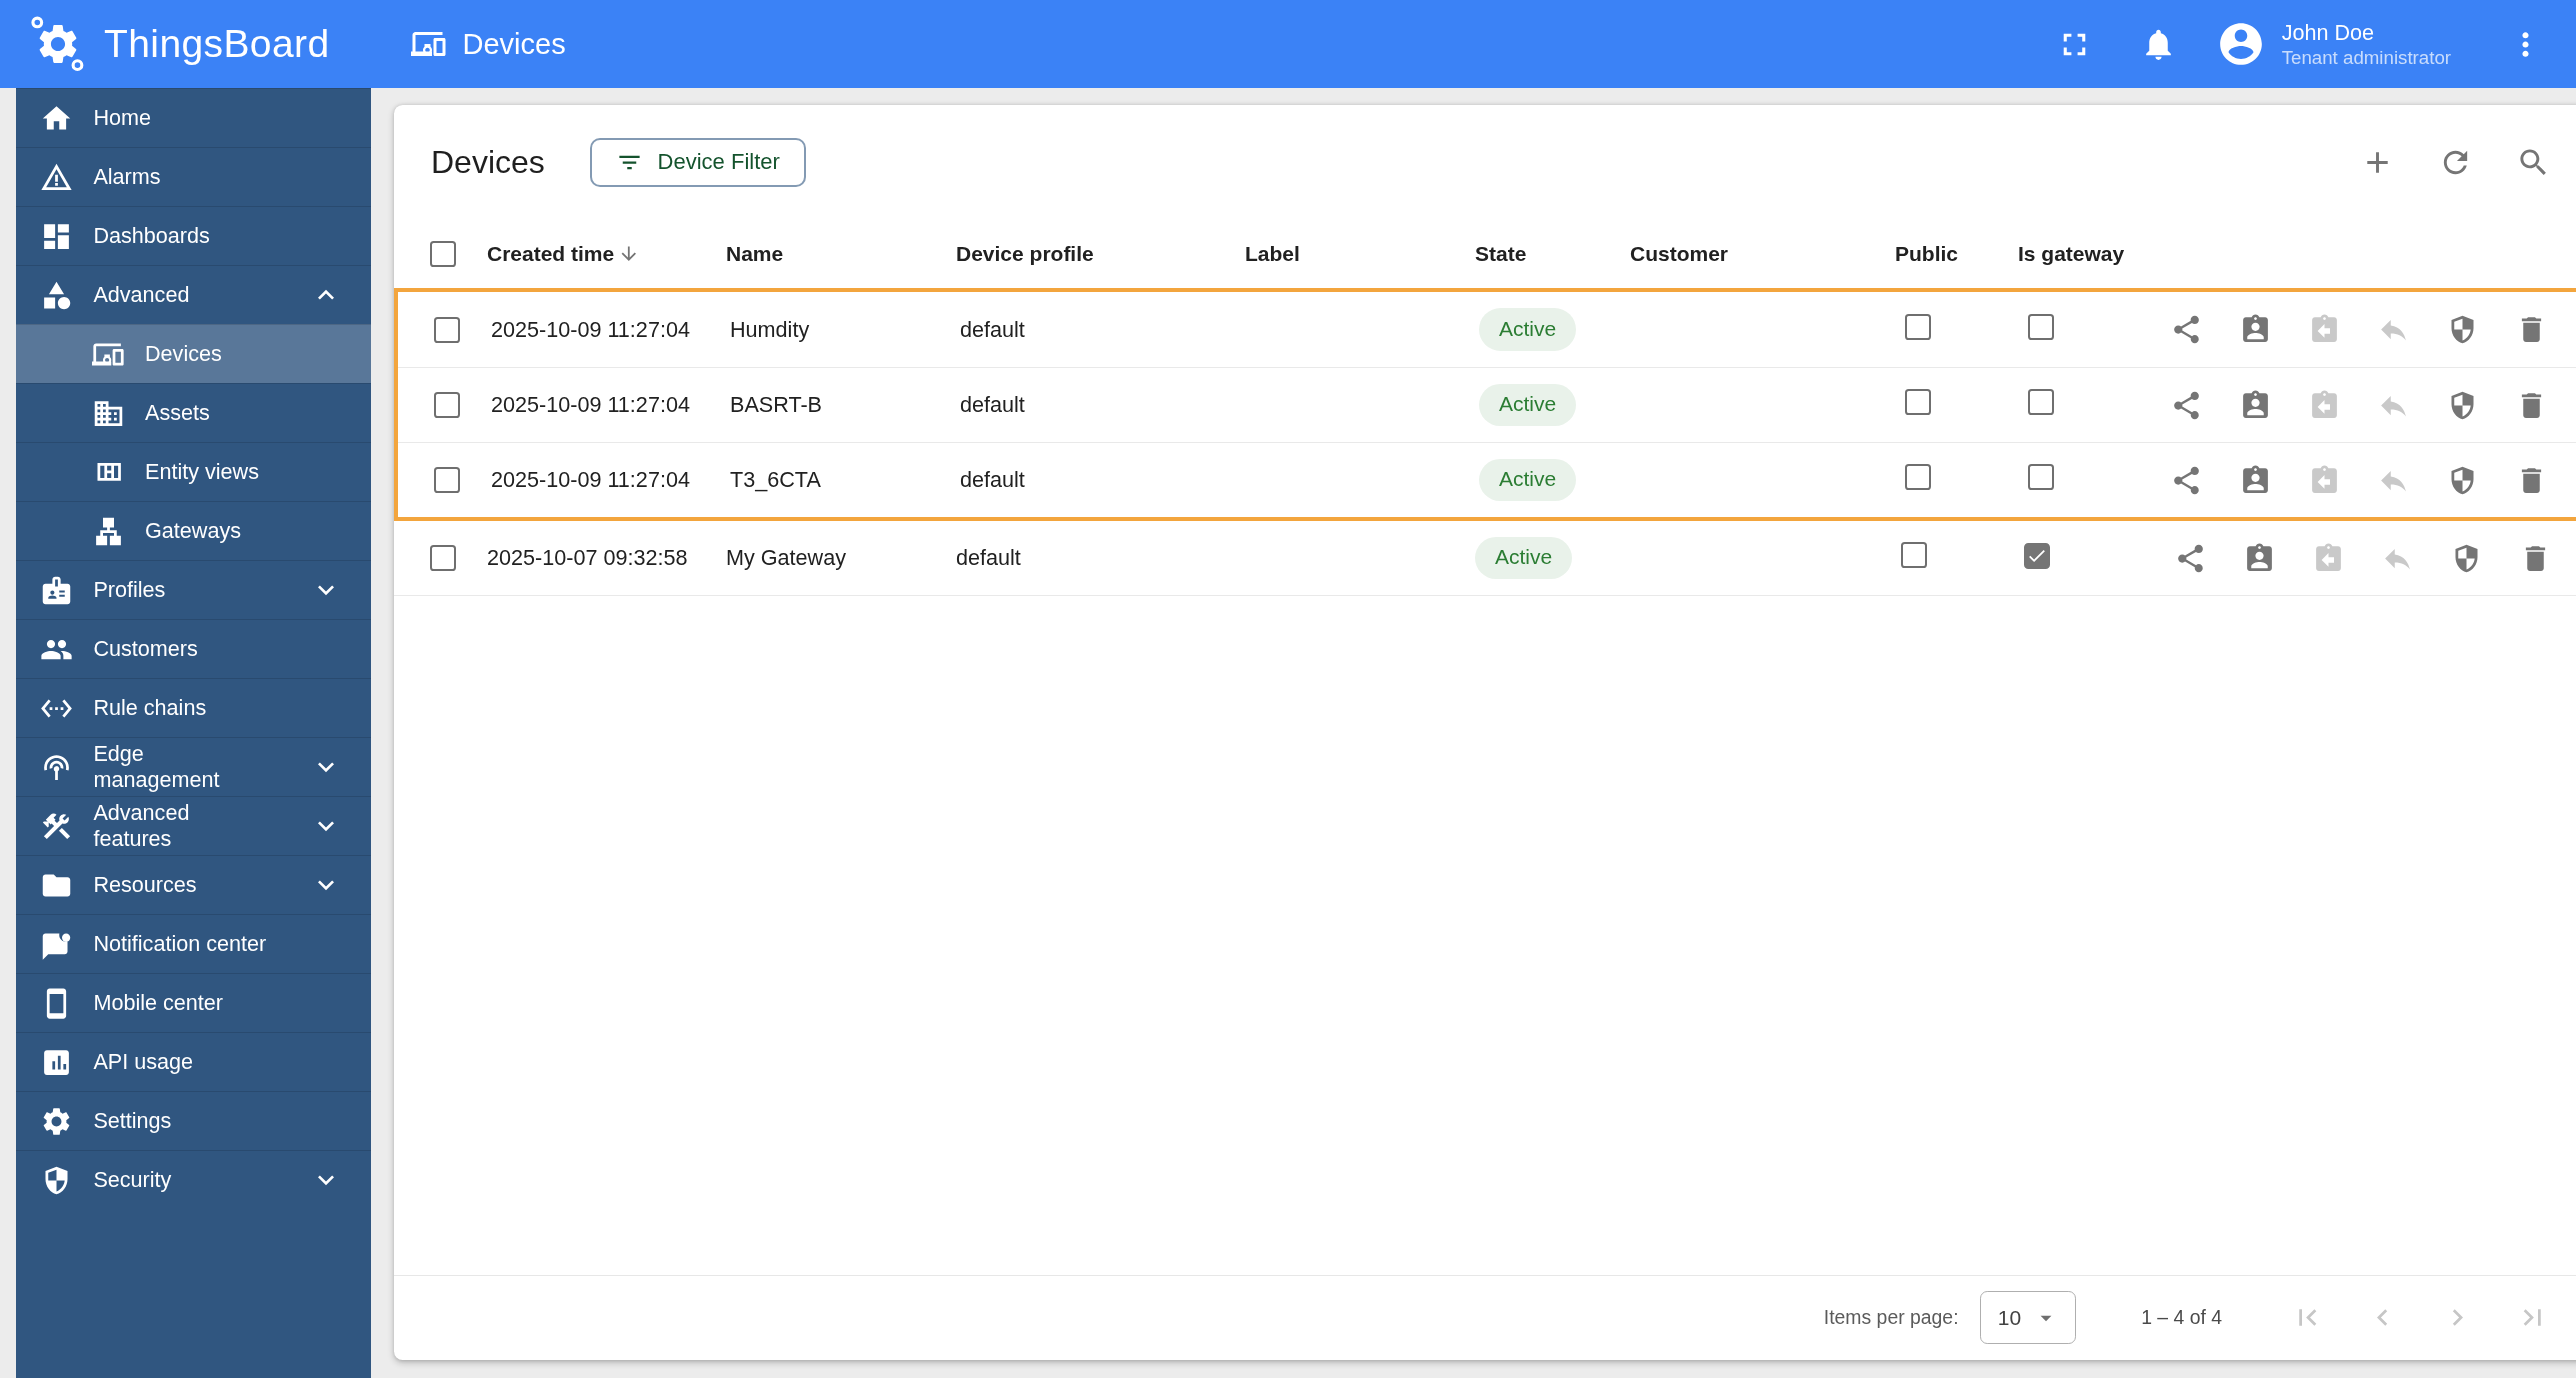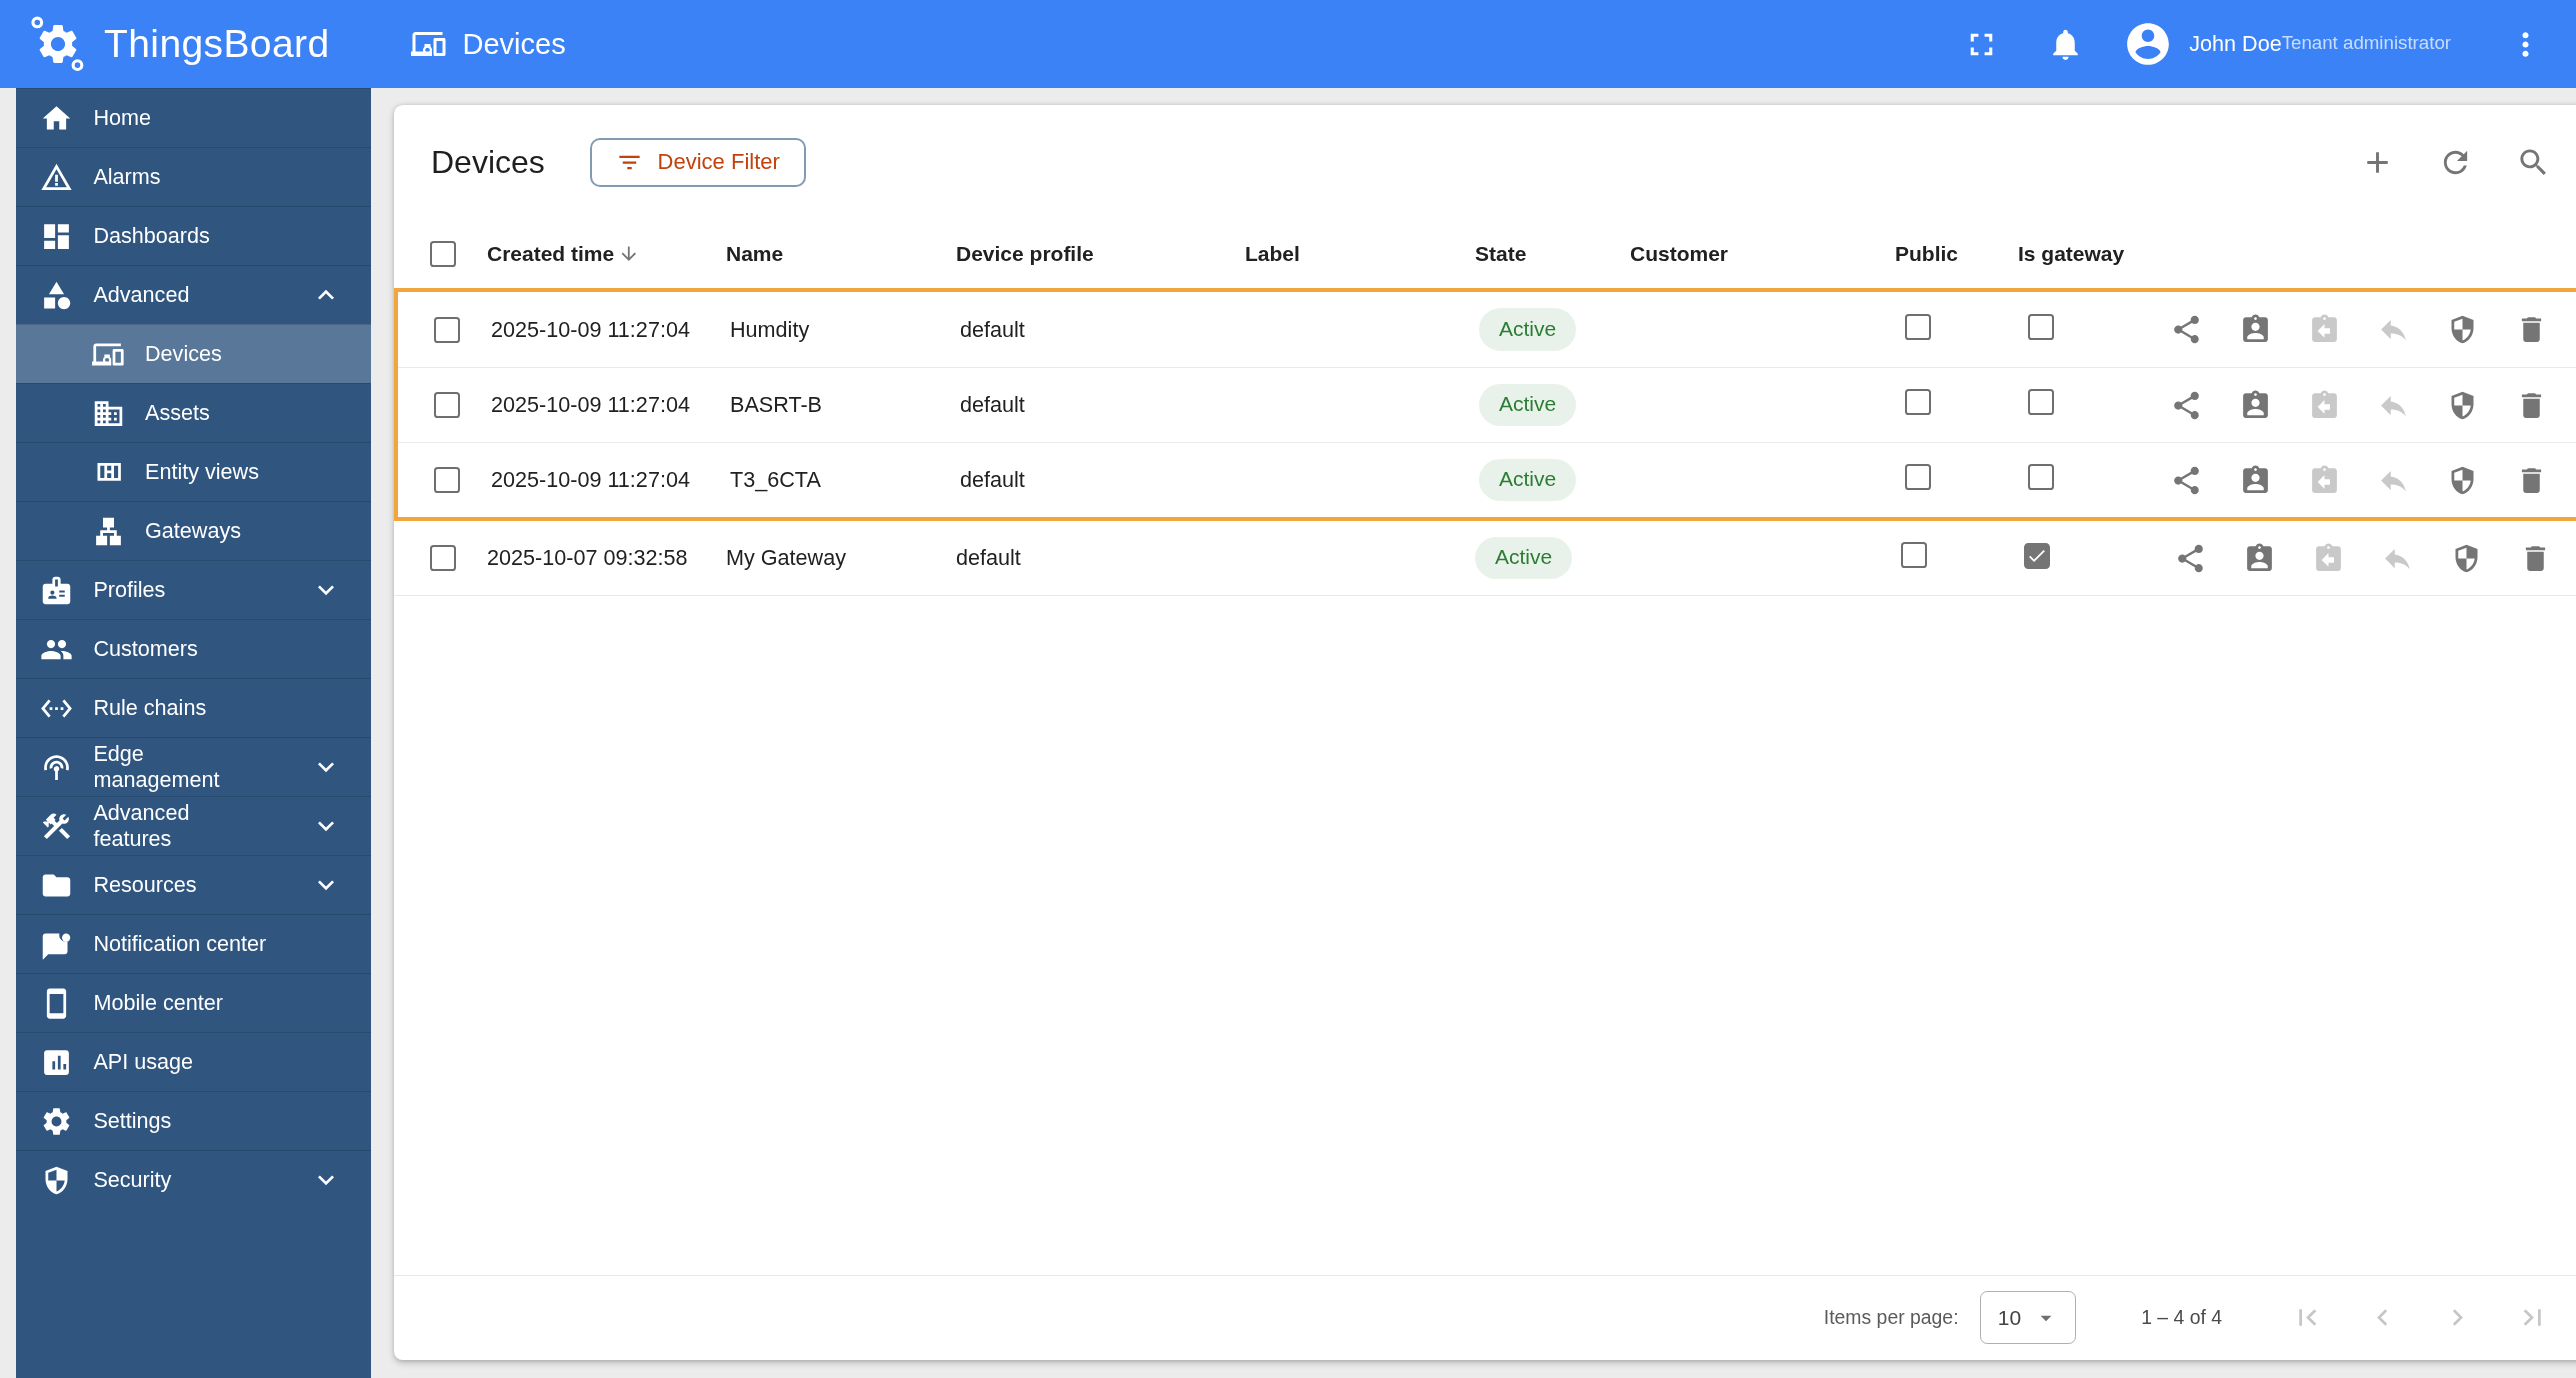--- a/index.html
+++ b/index.html
@@ -23,21 +23,21 @@
   .brand-name { font-size:39px; font-weight:400; letter-spacing:0.4px; }
   .section-heading { display:flex; align-items:center; gap:16px; margin-left:81px; }
   .section-heading .ic { width:36px; height:36px; }
   .section-title { font-size:29px; font-weight:500; }
   .topbar-spacer { flex:1; }
   .topbar-right { display:flex; align-items:center; }
   .tb-btn { width:37px; height:37px; color:#fff; cursor:pointer; }
   .fullscreen-btn { margin-right:47px; }
   .bell-btn { margin-right:39px; }
   .avatar { width:50px; height:50px; color:#fff; margin-right:16px; }
-  .user-text { display:flex; flex-direction:row; margin-right:56px; }
+  .user-text { display:flex; flex-direction:column; margin-right:56px; }
   .user-name { font-size:21.6px; color:#fff; line-height:26px; }
   .user-role { font-size:18.7px; color:rgba(255,255,255,0.72); line-height:23px; }
   .more-btn { width:37px; height:37px; }
 
   
   .shell { display:flex; height:1291px;padding-left:16px; }
 
   
   .sidebar { width:355px; background:#305680; flex:none; overflow:hidden; }
   .side-item {
@@ -59,21 +59,21 @@
     box-shadow:0 2.2px 7.2px rgba(0,0,0,0.2), 0 0.7px 3.6px rgba(0,0,0,0.12);
     display:flex; flex-direction:column; overflow:hidden;
   }
 
   .card-toolbar { height:114px; flex:none; display:flex; align-items:center; padding:0 37px; }
   .card-title { font-size:32px; font-weight:500; color:#1f1f1f; }
   .filter-btn {
     margin-left:45px; height:49px; padding:0 24.4px;
     border:2.2px solid rgba(48,86,128,0.6); border-radius:10px; background:#fff;
     display:flex; align-items:center; gap:14.4px;
-    color:#c2410c; font-size:22px; font-weight:500; cursor:pointer;
+    color:#14532d; font-size:22px; font-weight:500; cursor:pointer;
     font-family:"Liberation Sans", sans-serif;
   }
   .filter-btn .ic { width:27px; height:27px; }
   .toolbar-actions { margin-left:auto; display:flex; align-items:center; gap:43px; }
   .toolbar-actions .ic-btn { width:35px; height:35px; color:#757575; cursor:pointer; }
 
   
   .thead {
     height:69px; flex:none; display:flex; align-items:center;
     font-size:21px; font-weight:700; color:#212121;

